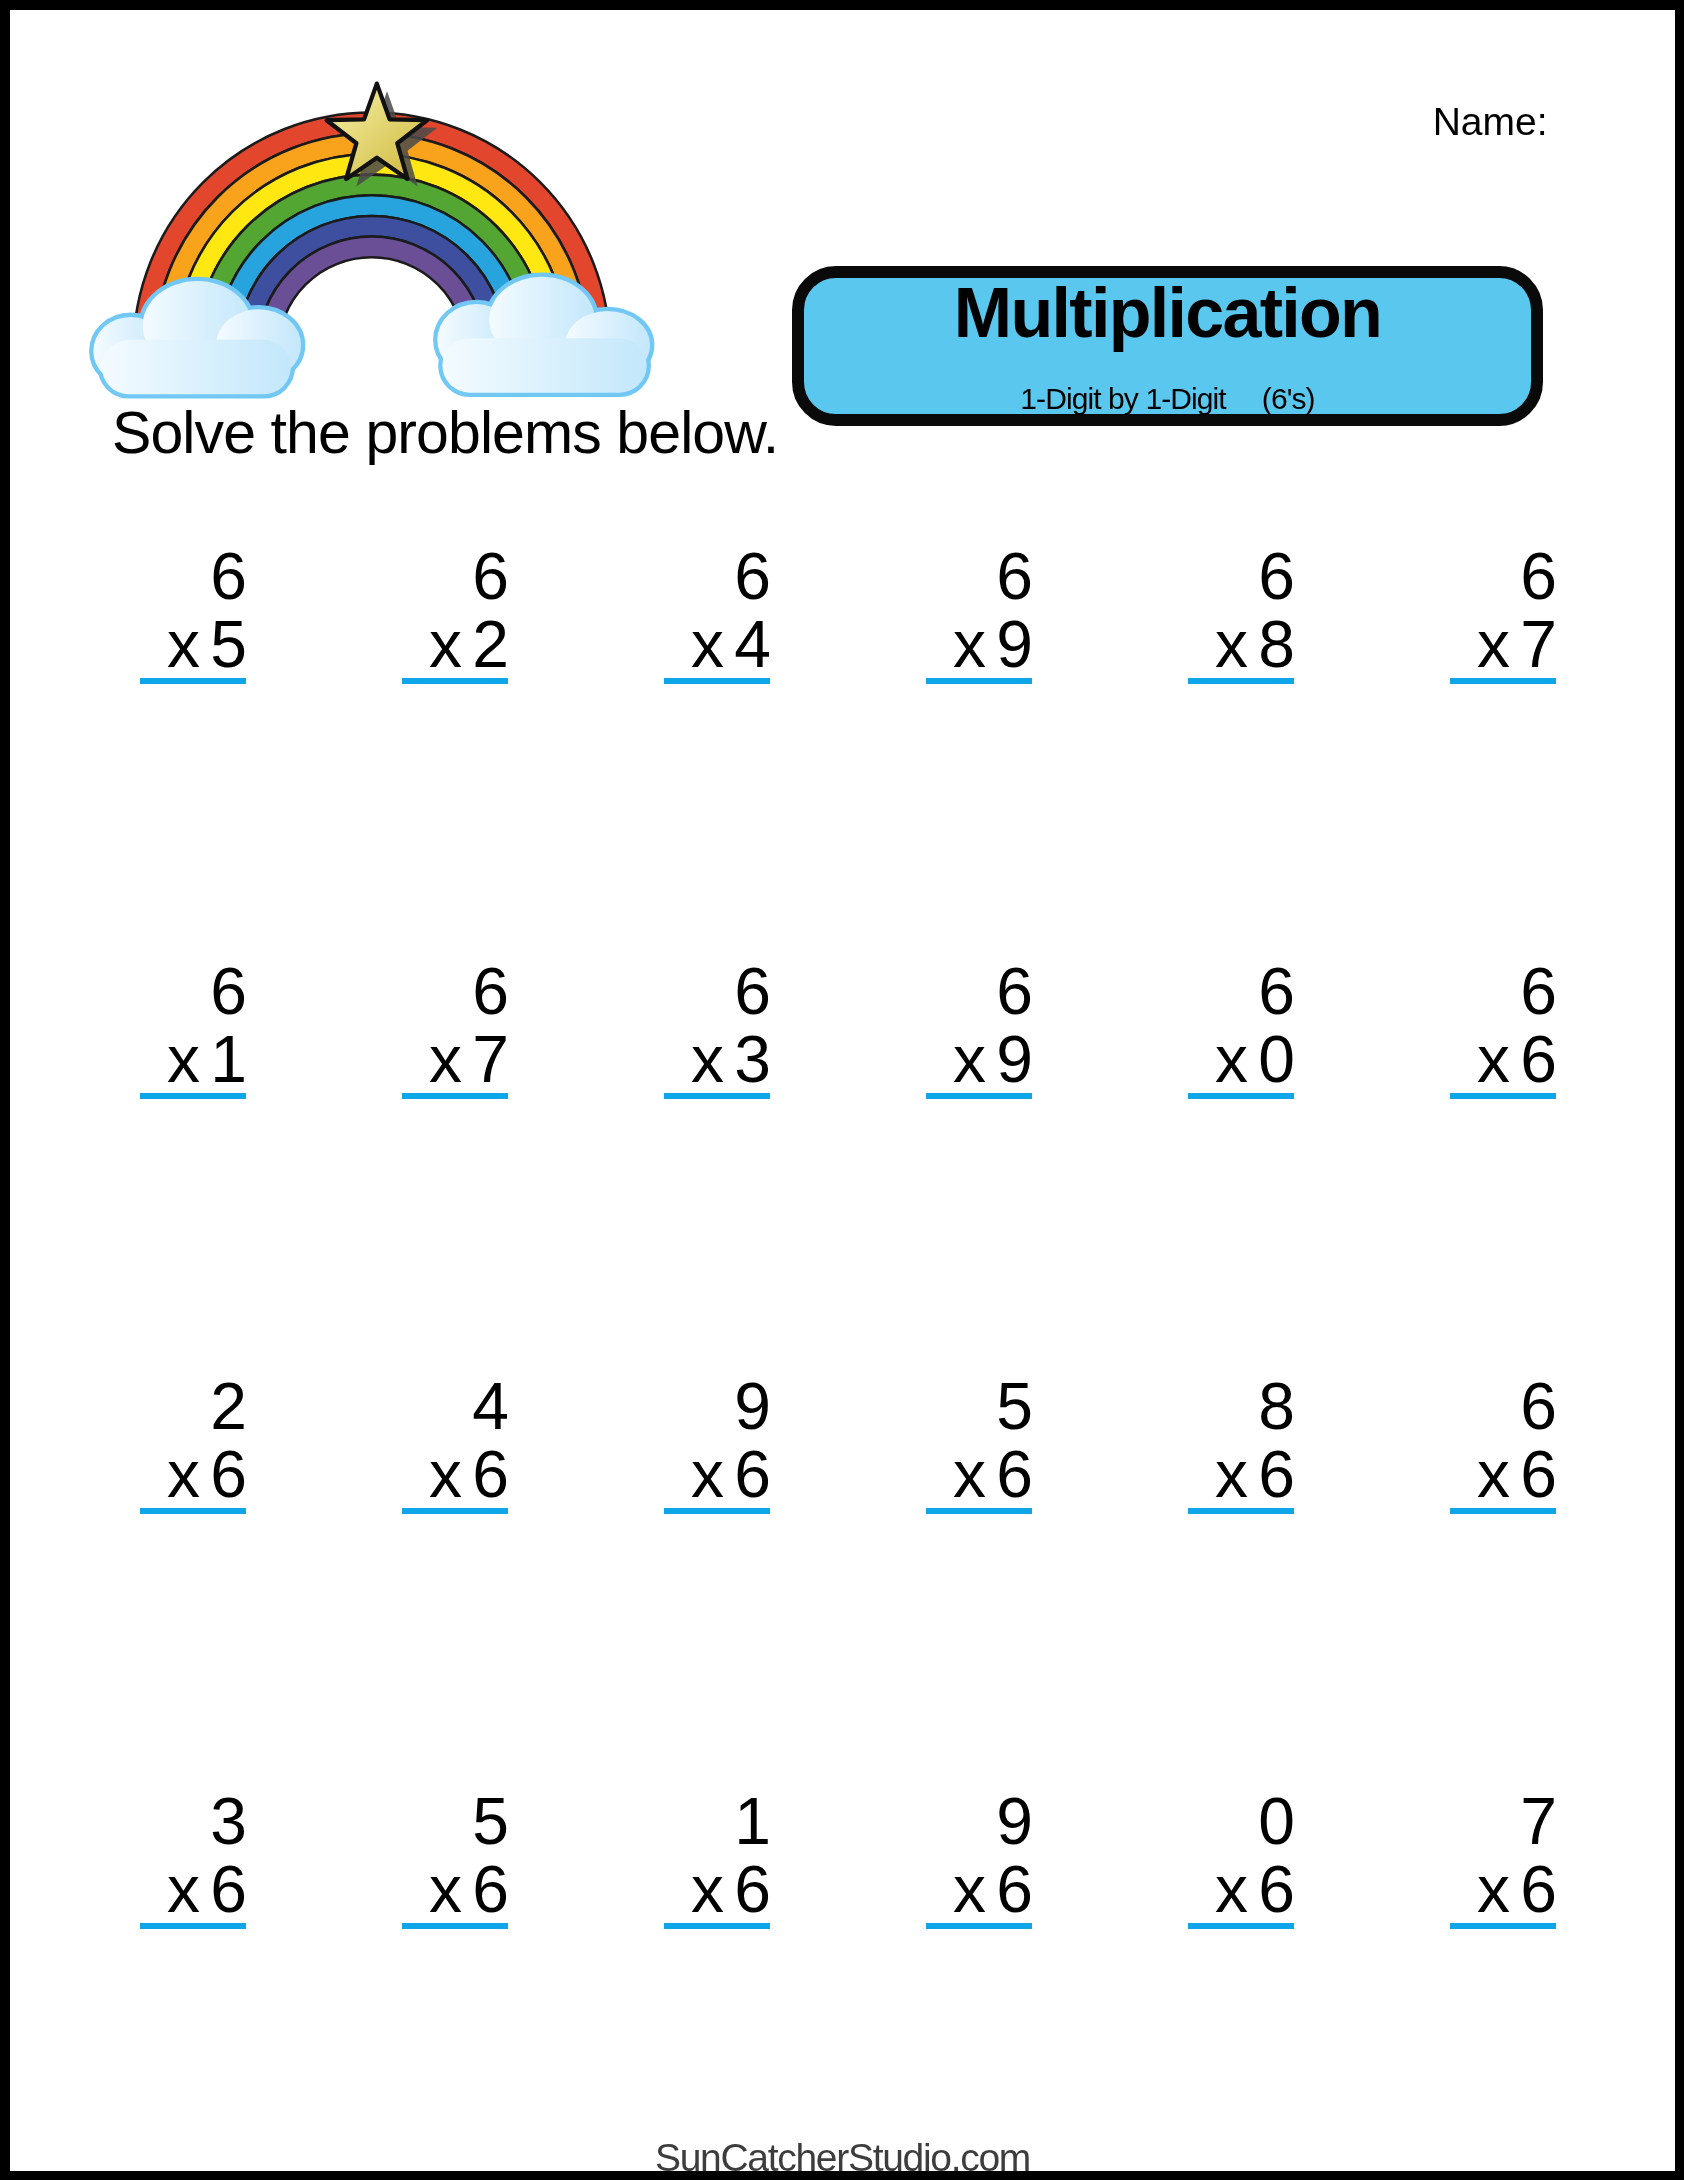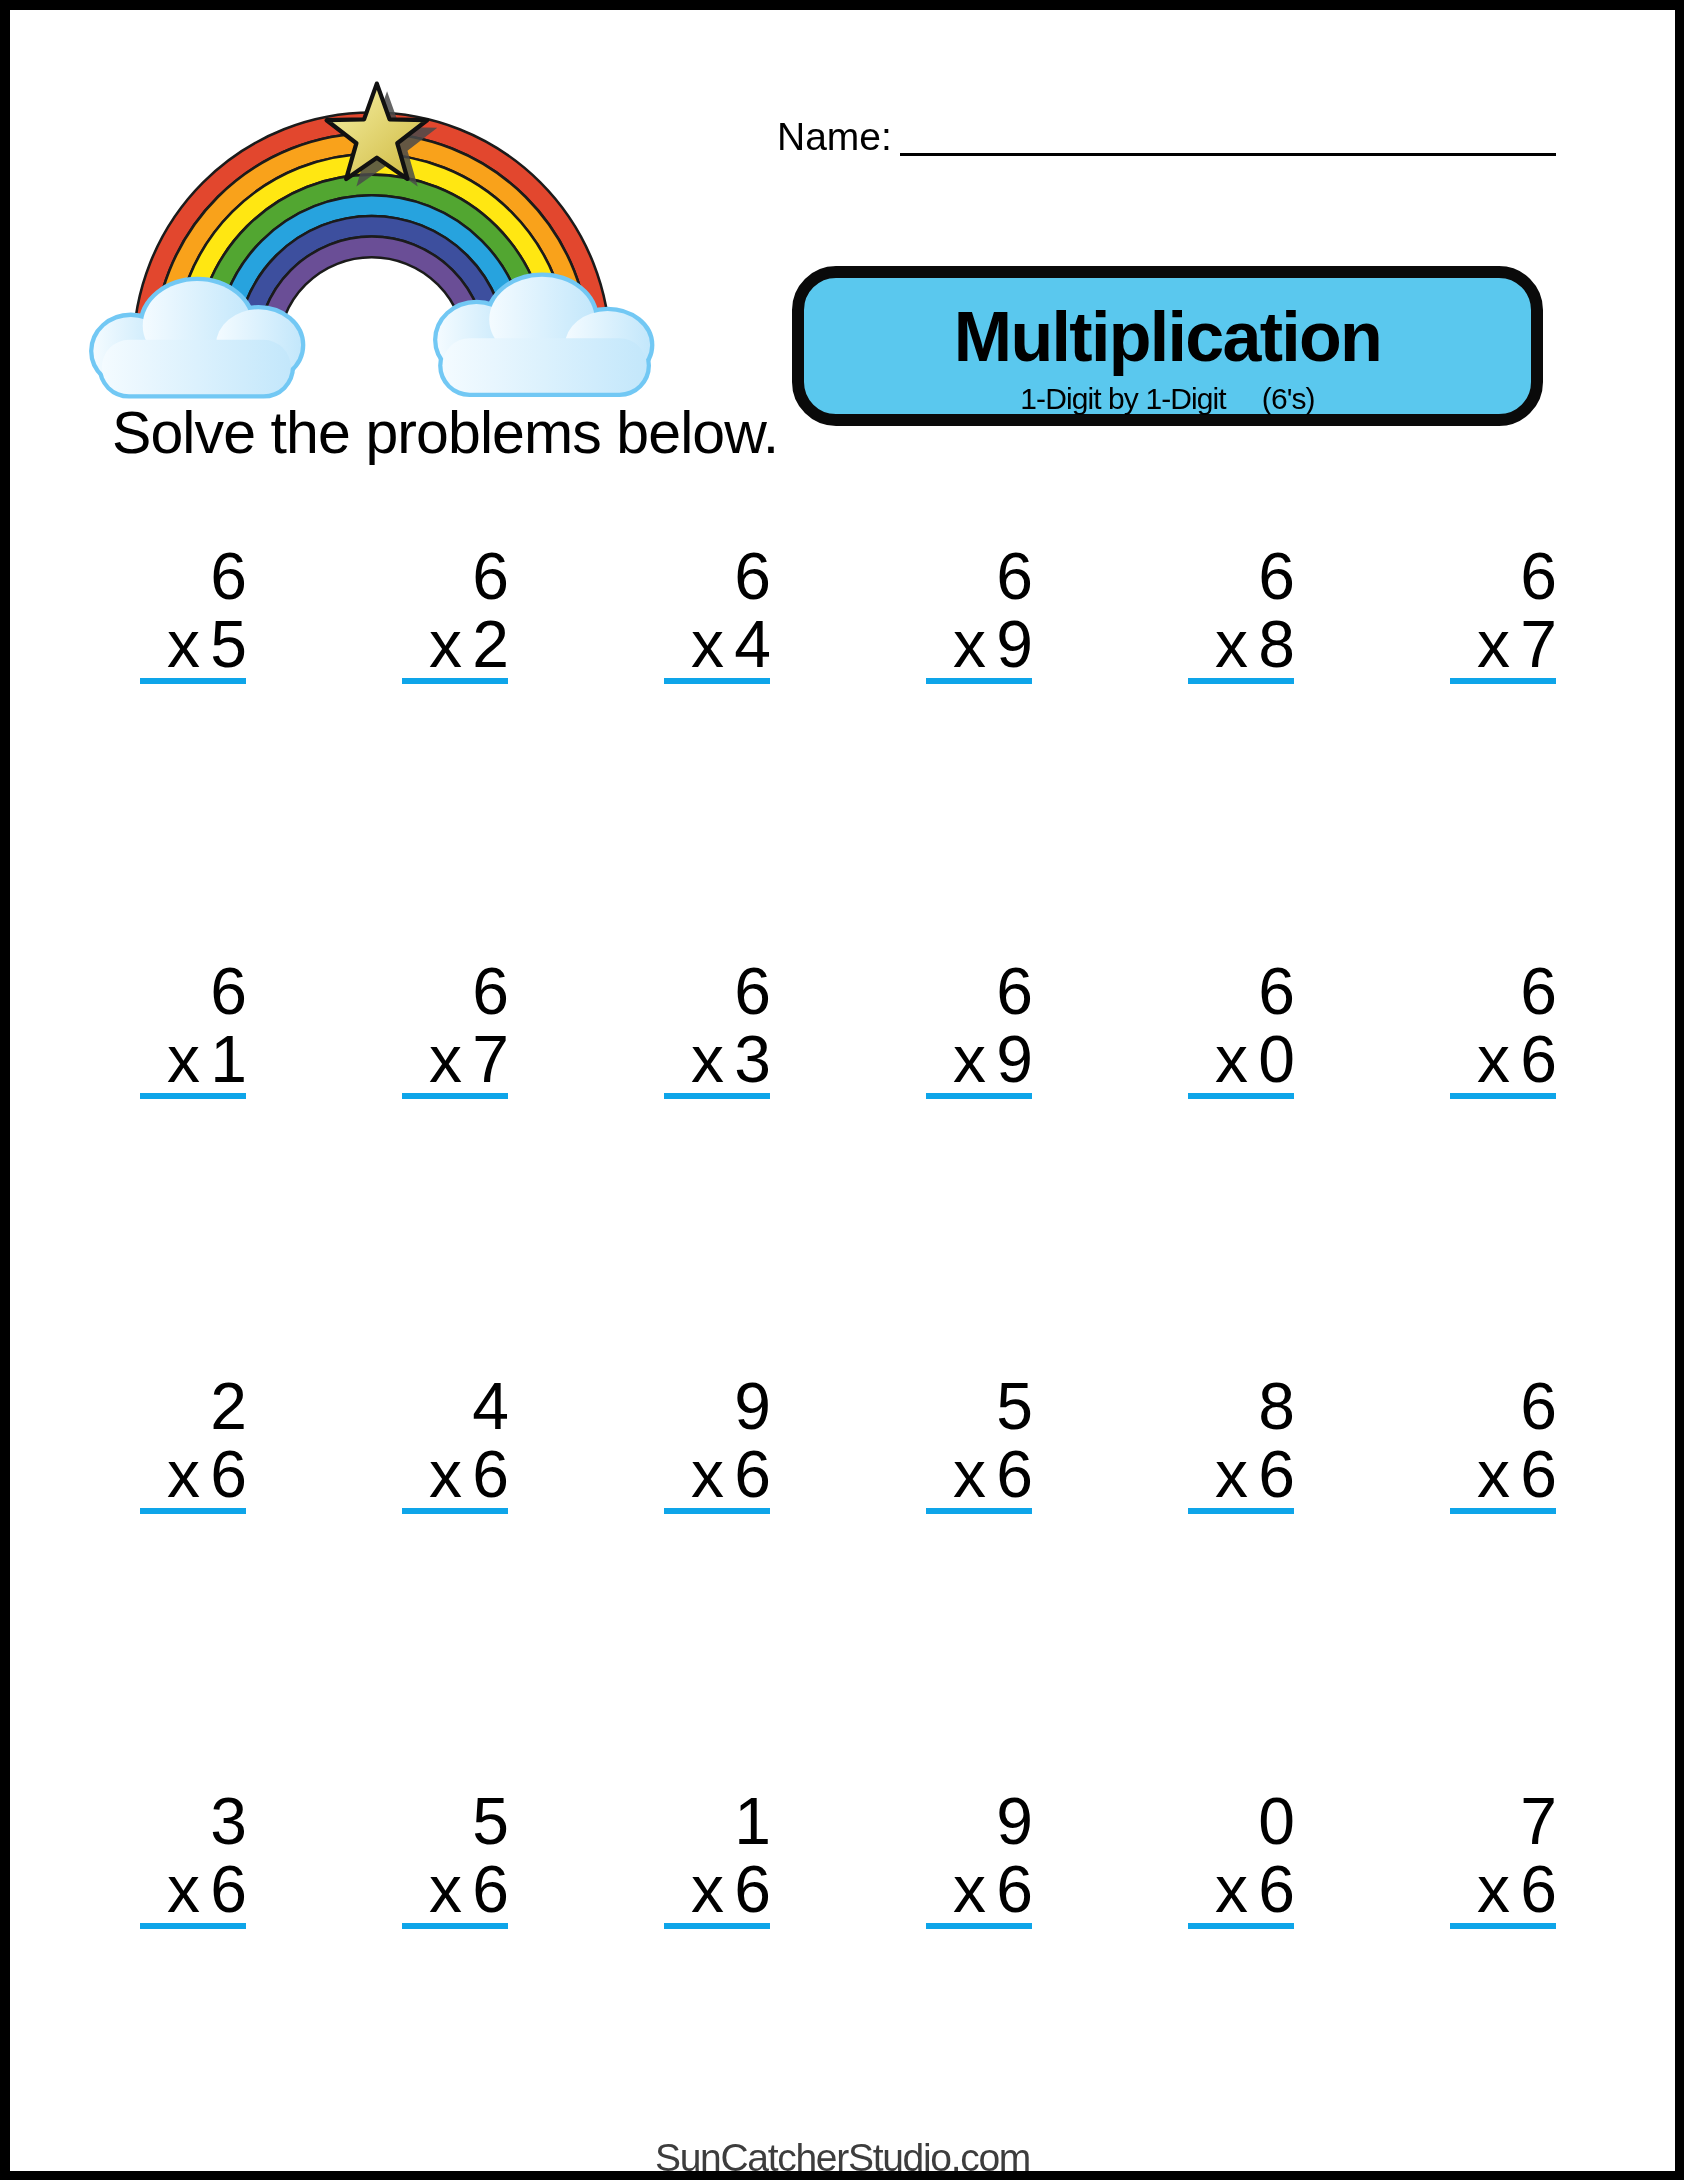--- a/index.html
+++ b/index.html
@@ -16,26 +16,26 @@
   
   .rainbow-wrap{position:absolute;left:68px;top:47px;width:613px;height:358px;}
   .instruction{
     position:absolute;left:102px;top:391px;
     font-size:59px;letter-spacing:-0.9px;line-height:1.1;
   }
   
   .field-row{position:absolute;display:flex;align-items:flex-end;}
   .field-row .label{font-size:39px;line-height:1;padding-right:8.5px;white-space:nowrap;}
   .field-row .write-line{flex:1;border-bottom:3.4px solid #000;height:37px;}
-  .name-row{left:767px;top:106px;width:779px;}
+  .name-row{left:767px;top:92px;width:779px;flex-direction:column;}
   .date-row{left:788px;top:174px;width:758px;}
   .title-box{
     position:absolute;left:782px;top:256px;width:751px;height:160px;
     box-sizing:border-box;border:12.8px solid #0a0a0a;border-radius:44px;
-    display:flex;flex-direction:column;align-items:center;justify-content:flex-end;
+    display:flex;flex-direction:column;align-items:center;justify-content:space-between;
     text-align:center;
   }
   .title-box .title{font-size:70px;font-weight:bold;letter-spacing:-1.7px;line-height:1;}
   .title-box .subtitle{font-size:30px;letter-spacing:-0.9px;line-height:1;margin-top:12px;white-space:nowrap;}
   .subtitle .suffix{margin-left:36px;}
   
   .problems{
     position:absolute;left:130px;top:532px;
     display:grid;
     grid-template-columns:repeat(6,262px);

